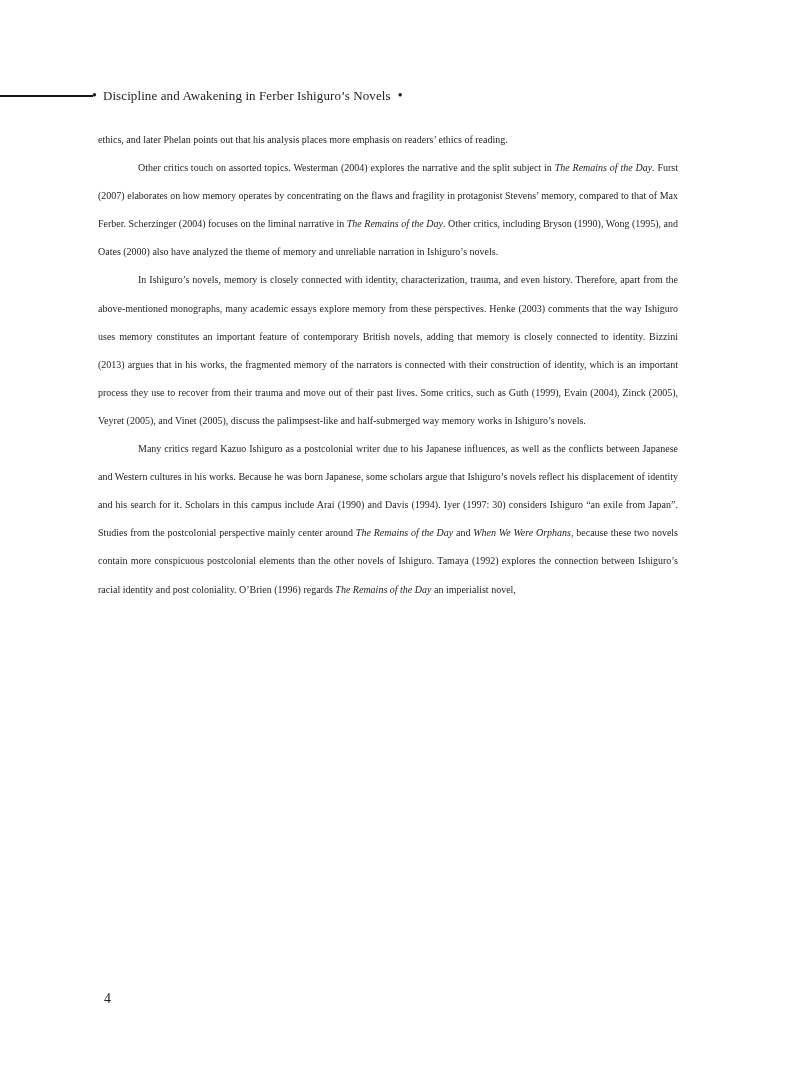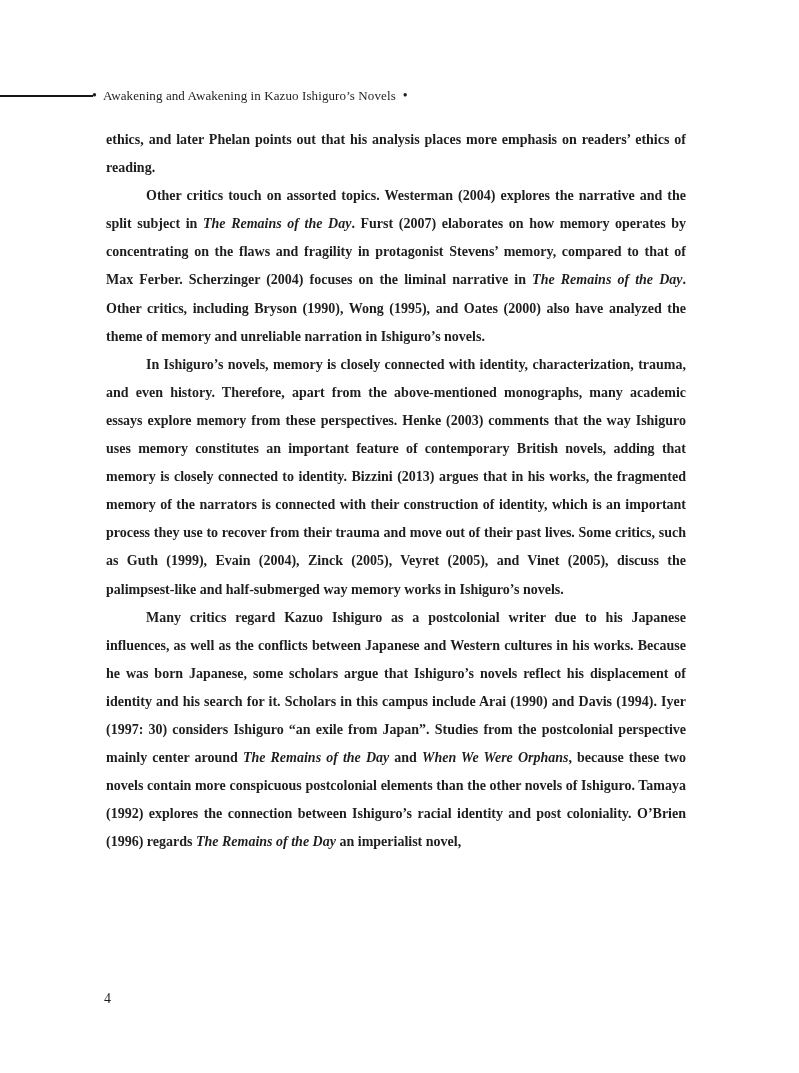--- a/index.html
+++ b/index.html
@@ -39,27 +39,26 @@
     line-height: 1;
   }
   .header-bullet.lead { margin-left: -1px; margin-right: 6px; }
   .header-bullet.trail { margin-left: 7px; }
   .header-title {
     letter-spacing: 0.1px;
   }
   
   .body-text {
     position: absolute;
-    left: 106px;
+    left: 98px;
     top: 126px;
     width: 580px;
-    font-size: 14px;
+    font-size: 10px;
     line-height: 28.1px;
     text-align: justify;
-    font-weight: bold;
   }
   .para {
     margin: 0;
     padding: 0;
   }
   .para.indent {
     text-indent: 40px;
   }
   .para em {
     font-style: italic;
@@ -74,21 +73,21 @@
   }
 </style>
 </head>
 <body>
 
 <div class="page">
 
   <div class="running-header">
     <span class="header-rule"></span>
     <span class="header-bullet lead">•</span>
-    <span class="header-title">Awakening and Awakening in Kazuo Ishiguro’s Novels</span>
+    <span class="header-title">Discipline and Awakening in Ferber Ishiguro’s Novels</span>
     <span class="header-bullet trail">•</span>
   </div>
 
   <div class="body-text" id="body-text">
       <p class="para"><span>ethics, and later Phelan points out that his analysis places more emphasis on readers’ ethics of reading.</span></p>
       <p class="para indent"><span>Other critics touch on assorted topics. Westerman (2004) explores the narrative and the split subject in </span><em>The Remains of the Day</em><span>. Furst (2007) elaborates on how memory operates by concentrating on the flaws and fragility in protagonist Stevens’ memory, compared to that of Max Ferber. Scherzinger (2004) focuses on the liminal narrative in </span><em>The Remains of the Day</em><span>. Other critics, including Bryson (1990), Wong (1995), and Oates (2000) also have analyzed the theme of memory and unreliable narration in Ishiguro’s novels.</span></p>
       <p class="para indent"><span>In Ishiguro’s novels, memory is closely connected with identity, characterization, trauma, and even history. Therefore, apart from the above-mentioned monographs, many academic essays explore memory from these perspectives. Henke (2003) comments that the way Ishiguro uses memory constitutes an important feature of contemporary British novels, adding that memory is closely connected to identity. Bizzini (2013) argues that in his works, the fragmented memory of the narrators is connected with their construction of identity, which is an important process they use to recover from their trauma and move out of their past lives. Some critics, such as Guth (1999), Evain (2004), Zinck (2005), Veyret (2005), and Vinet (2005), discuss the palimpsest-like and half-submerged way memory works in Ishiguro’s novels.</span></p>
       <p class="para indent"><span>Many critics regard Kazuo Ishiguro as a postcolonial writer due to his Japanese influences, as well as the conflicts between Japanese and Western cultures in his works. Because he was born Japanese, some scholars argue that Ishiguro’s novels reflect his displacement of identity and his search for it. Scholars in this campus include Arai (1990) and Davis (1994). Iyer (1997: 30) considers Ishiguro “an exile from Japan”. Studies from the postcolonial perspective mainly center around </span><em>The Remains of the Day</em><span> and </span><em>When We Were Orphans</em><span>, because these two novels contain more conspicuous postcolonial elements than the other novels of Ishiguro. Tamaya (1992) explores the connection between Ishiguro’s racial identity and post coloniality. O’Brien (1996) regards </span><em>The Remains of the Day</em><span> an imperialist novel,</span></p>
     </div>
 

